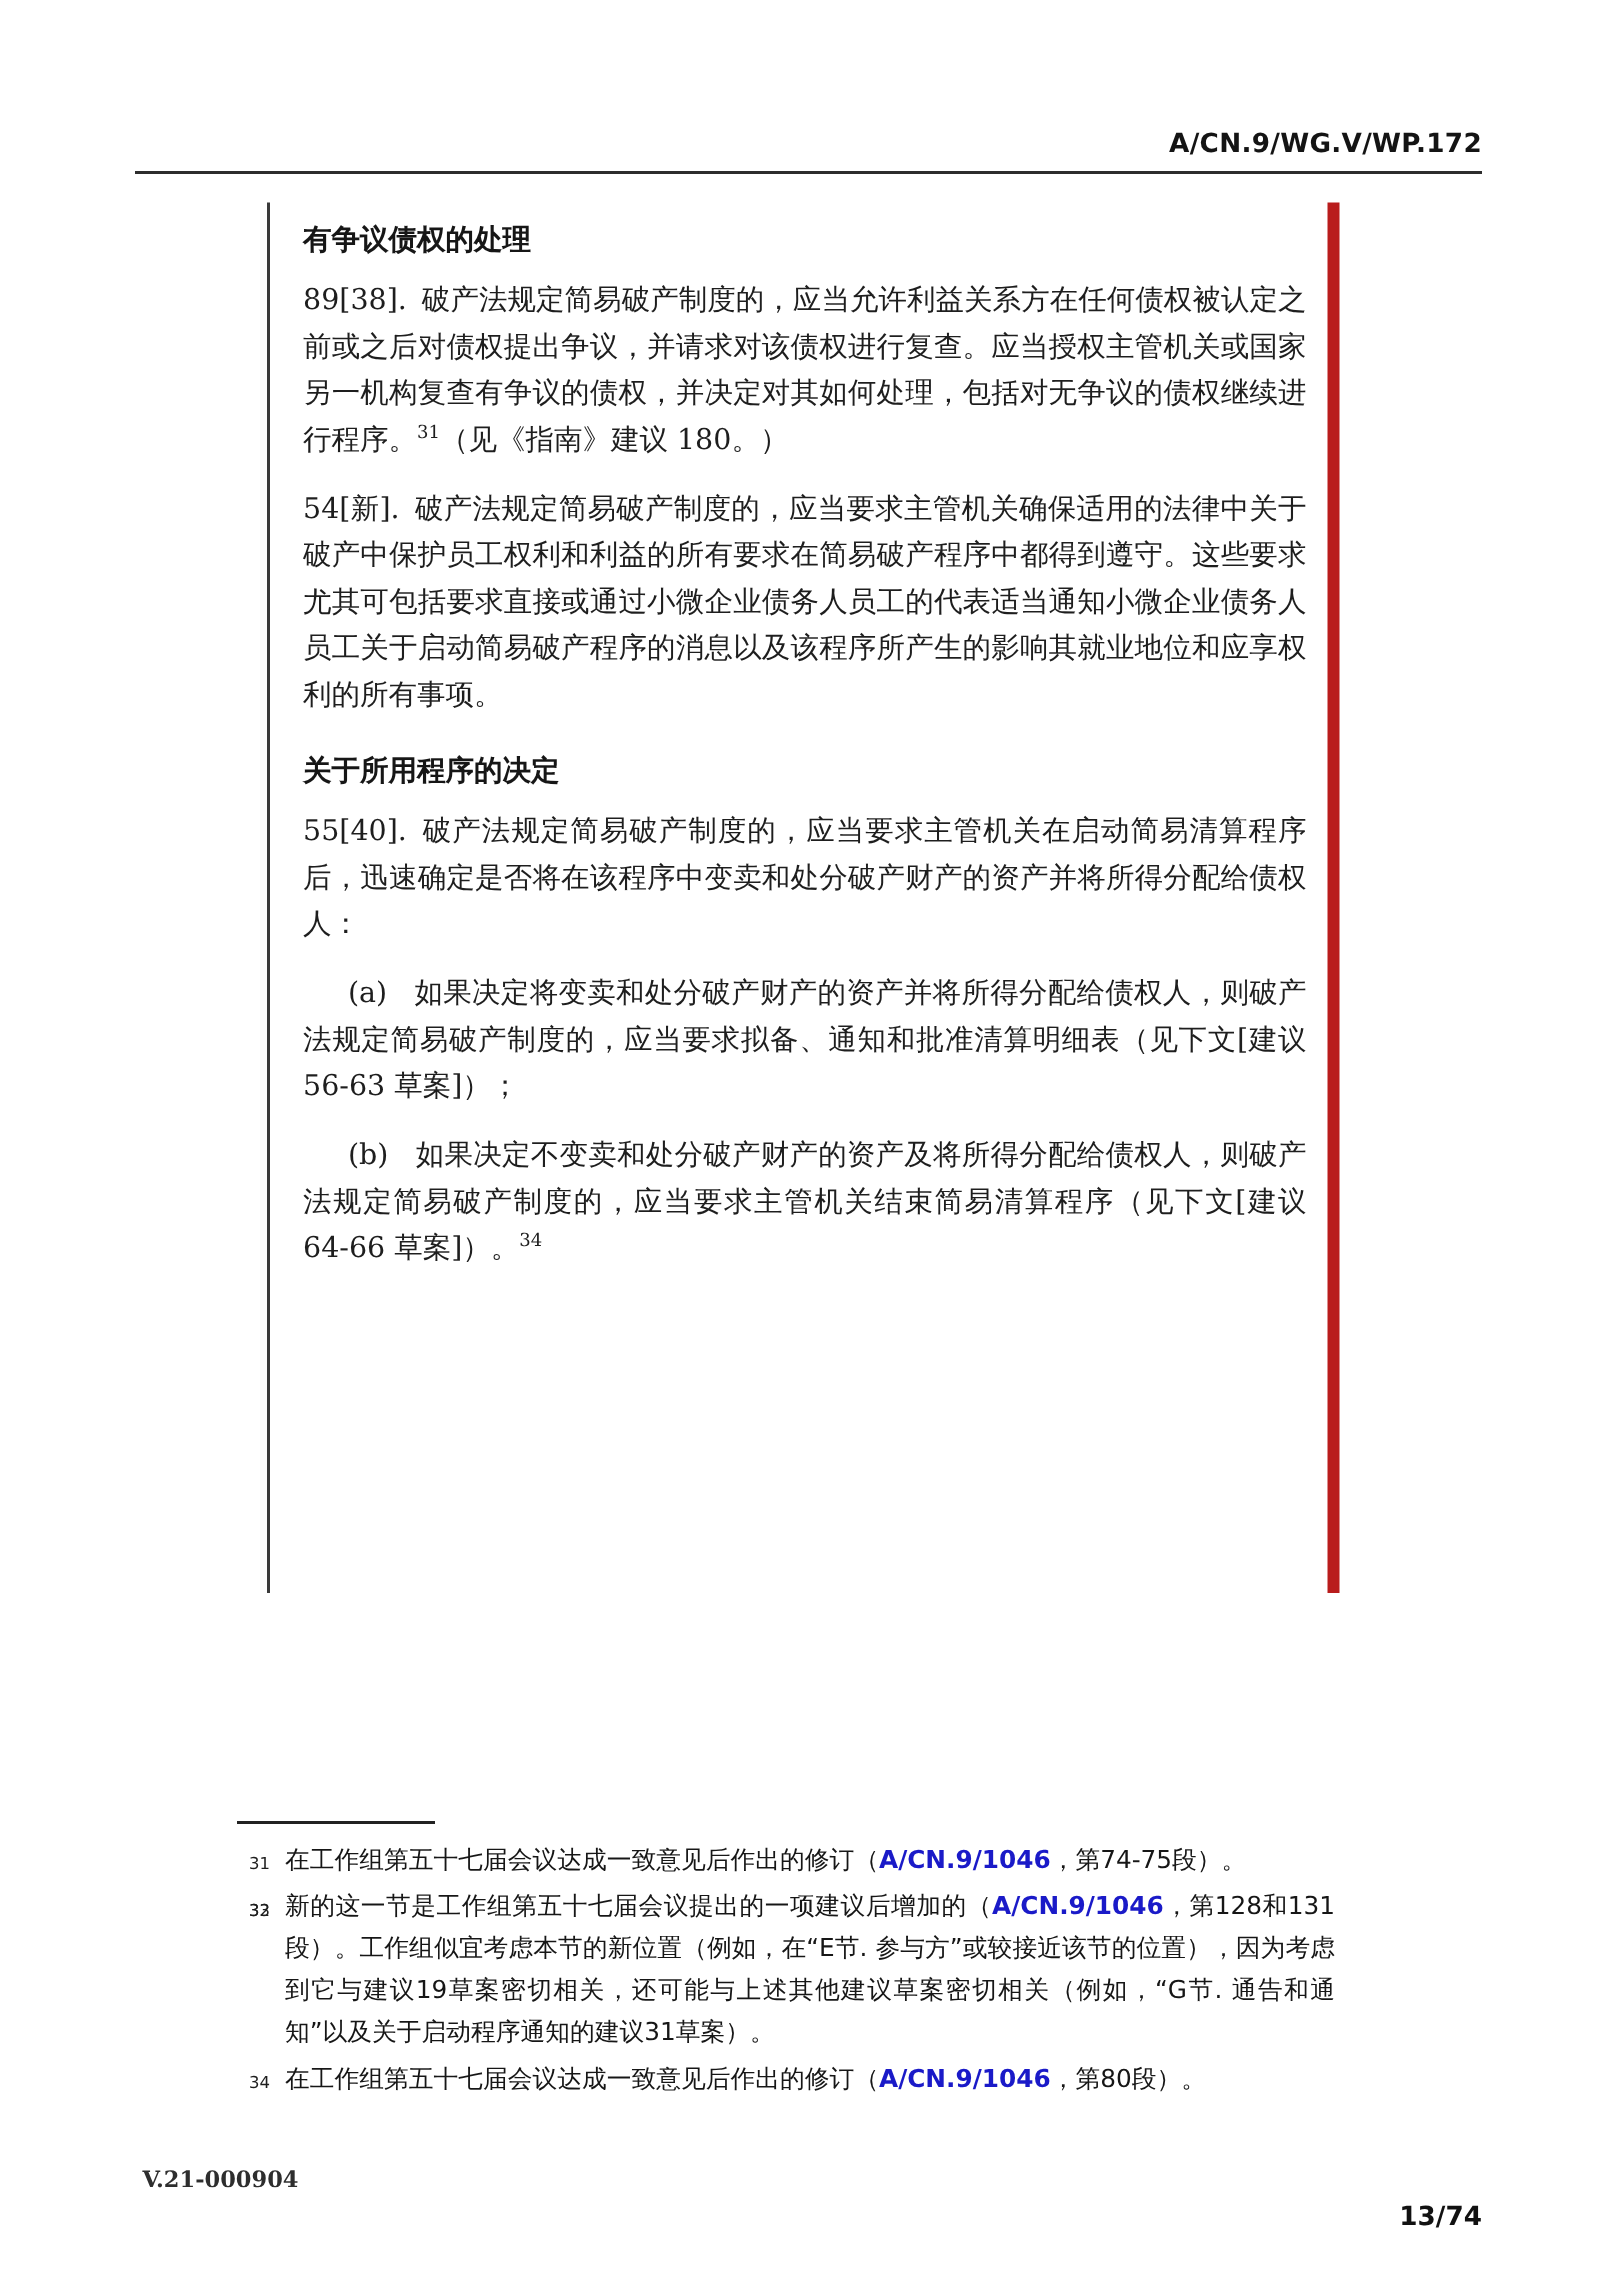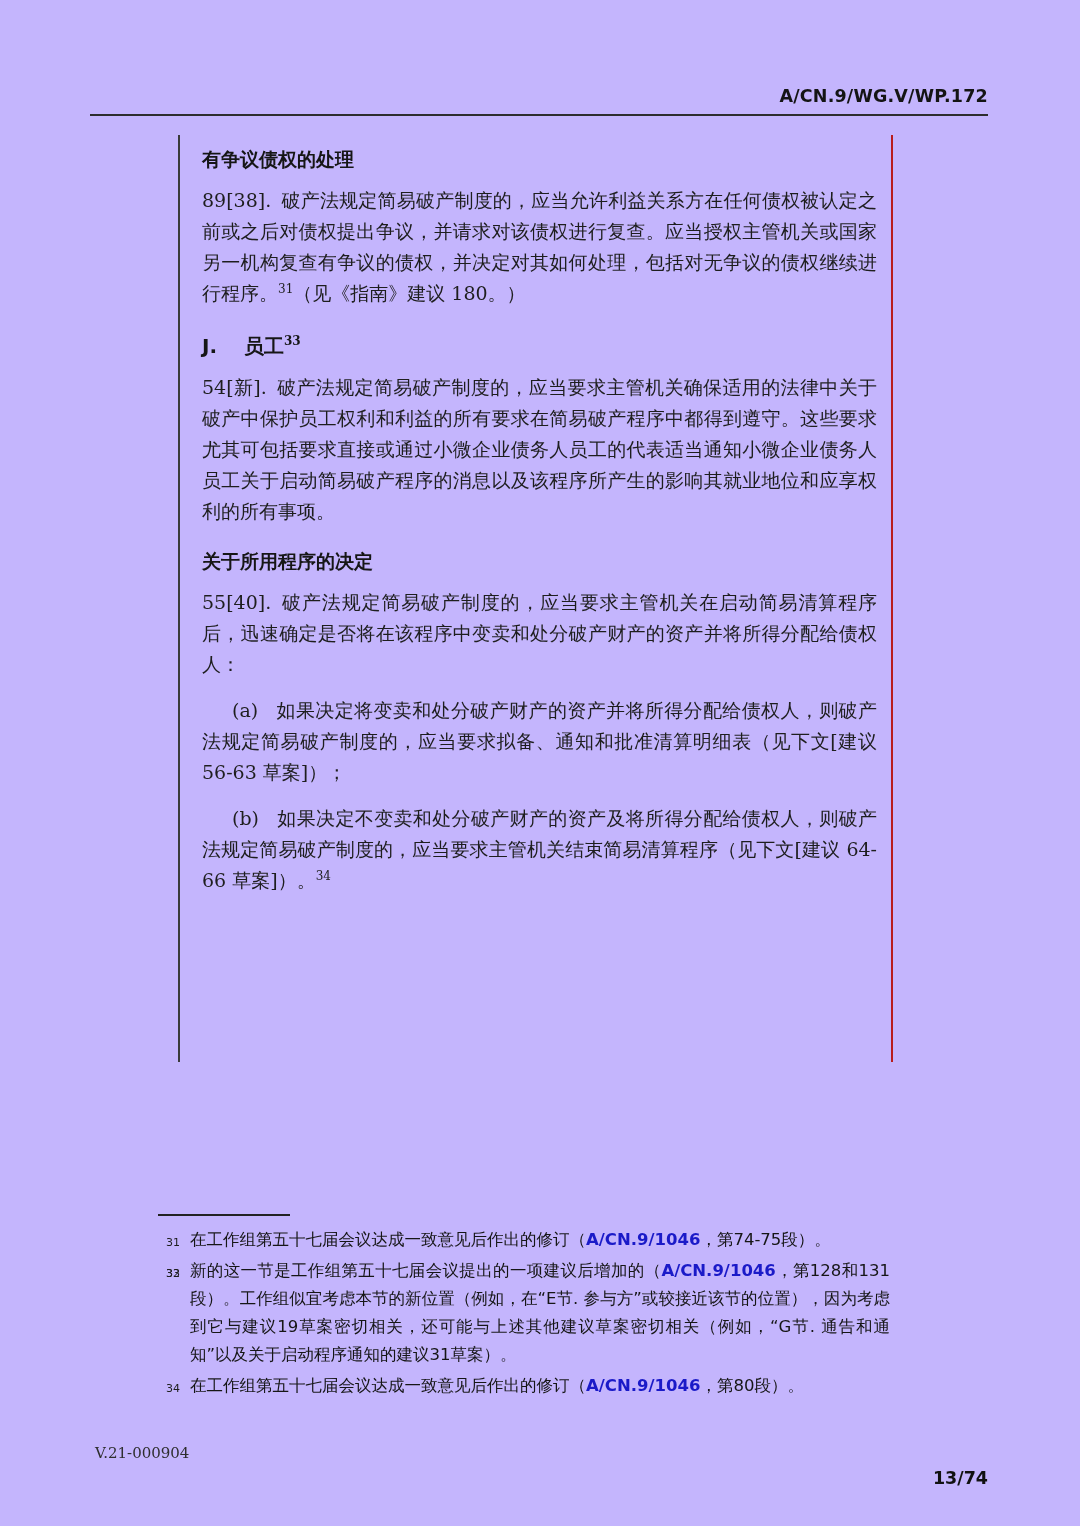--- a/index.html
+++ b/index.html
@@ -1,20 +1,20 @@
 <!DOCTYPE html>
 <html><head>
 <meta charset="utf-8">
 <style>
   html,body { margin:0; padding:0; background:#e8e8e8; }
   .page {
     position:relative;
     width:1080px; height:1526px;
     margin:0 auto;
-    background:#c4b5fd;
+    background:#ffffff;
     color:#1e1e1e;
     font-family:"DejaVu Serif","Liberation Serif",serif;
     overflow:hidden;
   }
   
   .doc-header {
     position:absolute; top:86px; left:90px; right:92px;
     text-align:right;
     font-family:"DejaVu Sans","Liberation Sans",sans-serif;
     font-weight:bold; font-size:17.5px; color:#141414;
@@ -23,21 +23,21 @@
   .header-rule {
     position:absolute; top:114px; left:90px; right:92px;
     border-top:2px solid #2d2d2d; height:0;
   }
   
   .content-box {
     position:absolute; top:135px; left:178px;
     width:715px; height:927px;
     box-sizing:border-box;
     border-left:2px solid #3a3a3a;
-    border-right:2px solid #b91c1c;
+    border-right:8px solid #b91c1c;
     padding:10px 14px 0 22px;
   }
   .subhead {
     font-family:"DejaVu Sans","Liberation Sans",sans-serif;
     font-weight:bold; font-size:19px; color:#161616;
     margin:22px 0 12px;
   }
   .subhead.first { margin-top:2px; }
   .section-head {
     font-family:"DejaVu Sans","Liberation Sans",sans-serif;
@@ -69,20 +69,21 @@
   .fn sup.marker {
     position:absolute; left:8px; top:3px;
     font-size:11px; color:#1e1e1e;
   }
   .doc-link { color:#1a1ac8; font-weight:bold; text-decoration:none; cursor:pointer; }
   
   .footer-left {
     position:absolute; left:95px; top:1444px;
     font-size:15px; color:#2e2e2e;
     font-family:"DejaVu Serif","Liberation Serif",serif;
+    font-weight:bold;
   }
   .footer-right {
     position:absolute; right:92px; top:1440px;
     font-size:17.5px; font-weight:bold; color:#111;
     font-family:"DejaVu Sans","Liberation Sans",sans-serif;
     margin-top:28px;
   }
 </style>
 </head>
 <body>
@@ -93,21 +94,20 @@
   <div class="header-rule"></div>
 
   <div class="content-box">
 
     <div class="subhead first">有争议债权的处理</div>
 
     <p class="body"><span class="num">89[38].</span><span>破产法规定简易破产制度的，应当允许利益关系方在任何债权被认定之前或之后对债权提出争议，并请求对该债权进行复查。应当授权主管机关或国家另一机构复查有争议的债权，并决定对其如何处理，包括对无争议的债权继续进行程序。</span><sup class="fnref">31</sup><span>（见《指南》建议 180。）</span></p>
 
 
 
-    <div class="section-head"><span class="letter">J.</span><span>员工</span><sup class="fnref">33</sup></div>
 
     <p class="body"><span class="num">54[新].</span><span>破产法规定简易破产制度的，应当要求主管机关确保适用的法律中关于破产中保护员工权利和利益的所有要求在简易破产程序中都得到遵守。这些要求尤其可包括要求直接或通过小微企业债务人员工的代表适当通知小微企业债务人员工关于启动简易破产程序的消息以及该程序所产生的影响其就业地位和应享权利的所有事项。</span></p>
 
 
     <div class="subhead">关于所用程序的决定</div>
 
     <p class="body"><span class="num">55[40].</span><span>破产法规定简易破产制度的，应当要求主管机关在启动简易清算程序后，迅速确定是否将在该程序中变卖和处分破产财产的资产并将所得分配给债权人：</span></p>
 
     <p class="body sub"><span class="label">(a)</span><span>如果决定将变卖和处分破产财产的资产并将所得分配给债权人，则破产法规定简易破产制度的，应当要求拟备、通知和批准清算明细表（见下文[建议 56-63 草案]）；</span></p>
 

